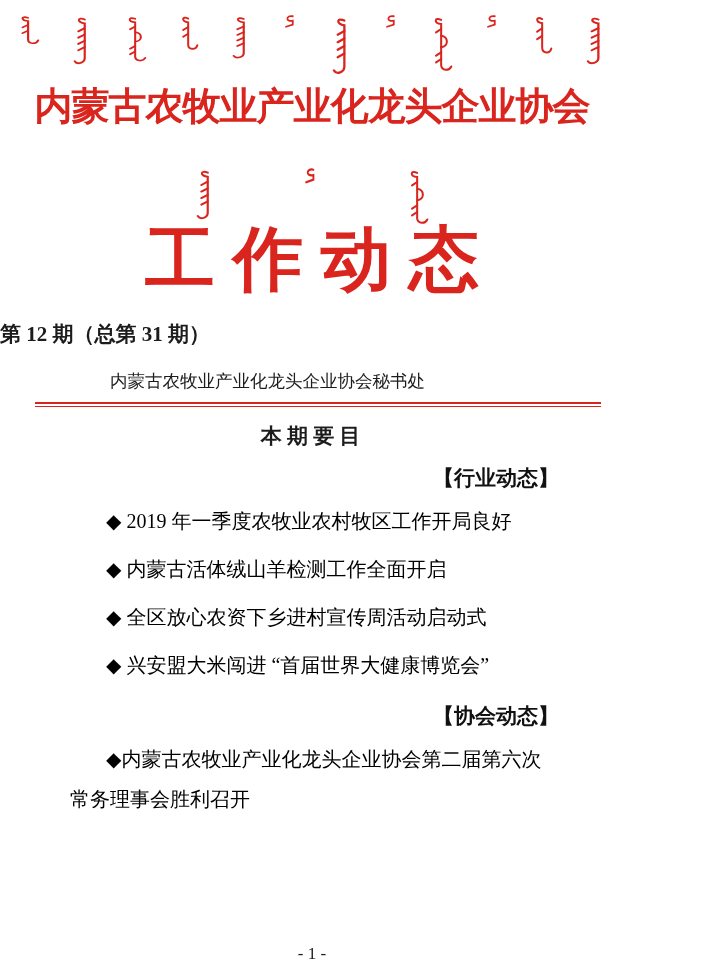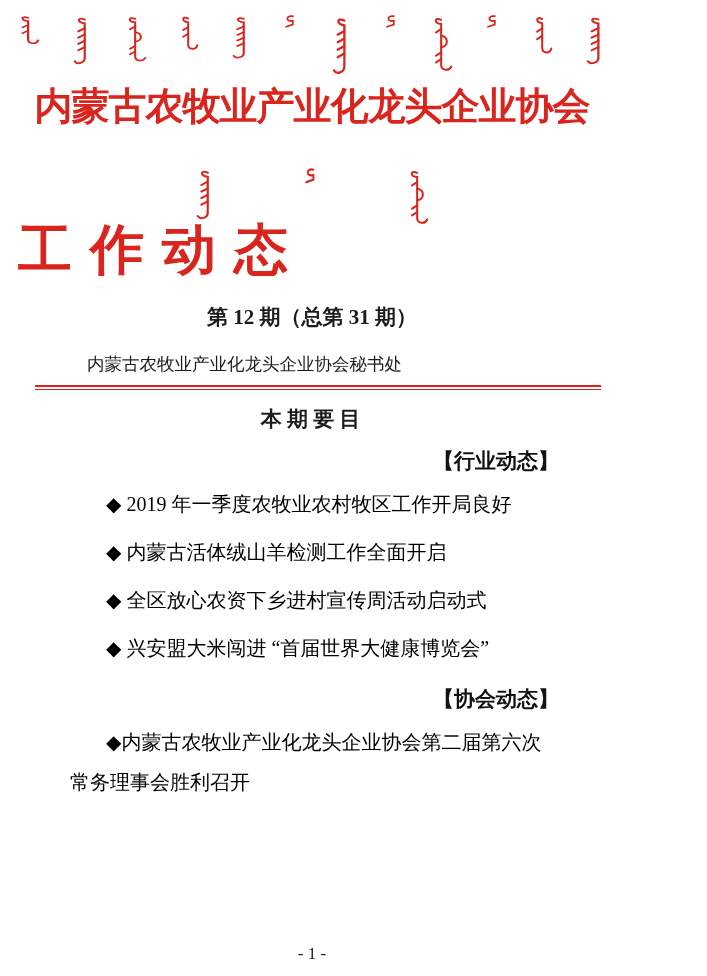--- a/index.html
+++ b/index.html
@@ -15,31 +15,31 @@
   .mg-row-top{width:588px;margin:14px auto 0;justify-content:space-between;height:66px;}
   .mg-row-mid{width:234px;margin:36px auto 0;justify-content:space-between;height:60px;}
   .mg-row svg{display:block;}
 
   .org-title{
     margin:2px 0 0;text-align:center;color:#d9251e;
     font-size:38px;font-weight:bold;letter-spacing:-1px;
     font-family:"Liberation Serif","DejaVu Serif",serif;line-height:1.3;
   }
   .bulletin-title{
-    margin:-6px 0 0;color:#d9251e;
-    font-size:54px;font-weight:bold;letter-spacing:18px;text-indent:18px;
+    margin:-6px 0 0;text-align:center;color:#d9251e;
+    font-size:70px;font-weight:bold;letter-spacing:18px;text-indent:18px;
     font-family:"Liberation Serif","DejaVu Serif",serif;line-height:1.1;
   }
   .issue-line{
-    margin-top:22px;text-align:center;
+    margin-top:22px;text-align:left;
     font-size:21px;font-weight:bold;line-height:28px;
   }
   .pub-row{
     display:flex;justify-content:space-between;align-items:flex-end;
-    margin-top:20px;padding:0 80px 0 87px;
+    margin-top:20px;padding:0 80px 0 110px;
     font-size:17.5px;line-height:26px;
   }
   .red-rule{
     margin:8px 23px 0 35px;height:2px;
     border-top:2px solid #d9251e;border-bottom:1px solid #d9251e;
   }
 
   .toc{padding:0 65px 0 62px;}
   .toc-heading{
     margin:14px 0 0;text-align:center;

